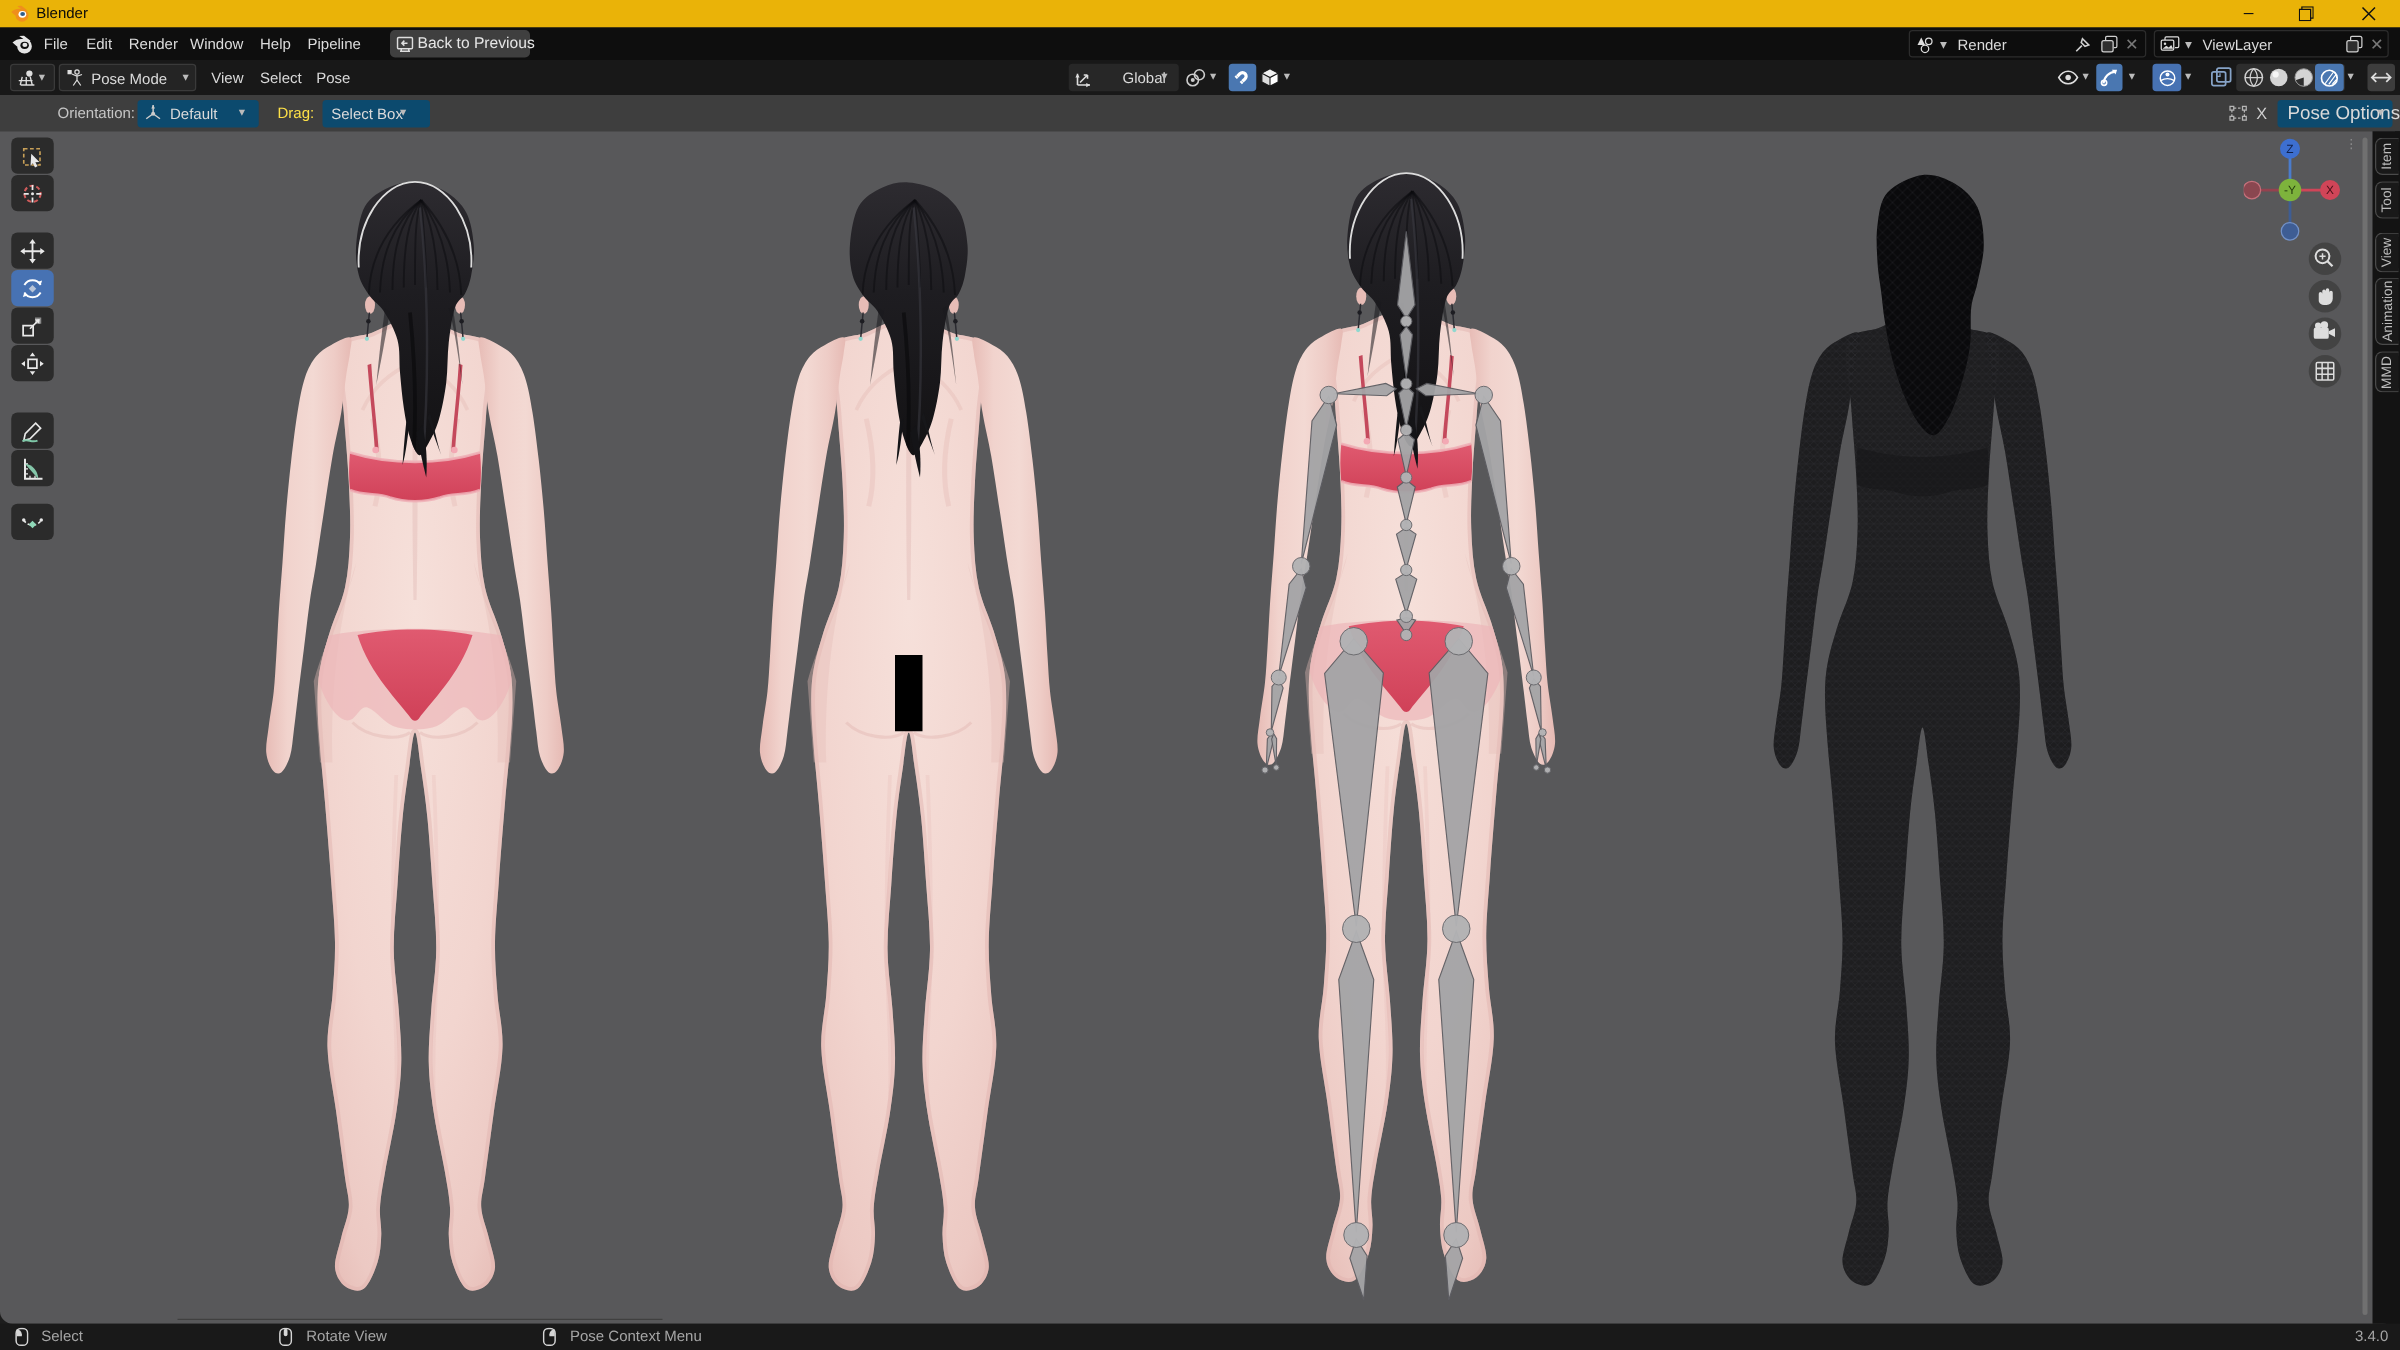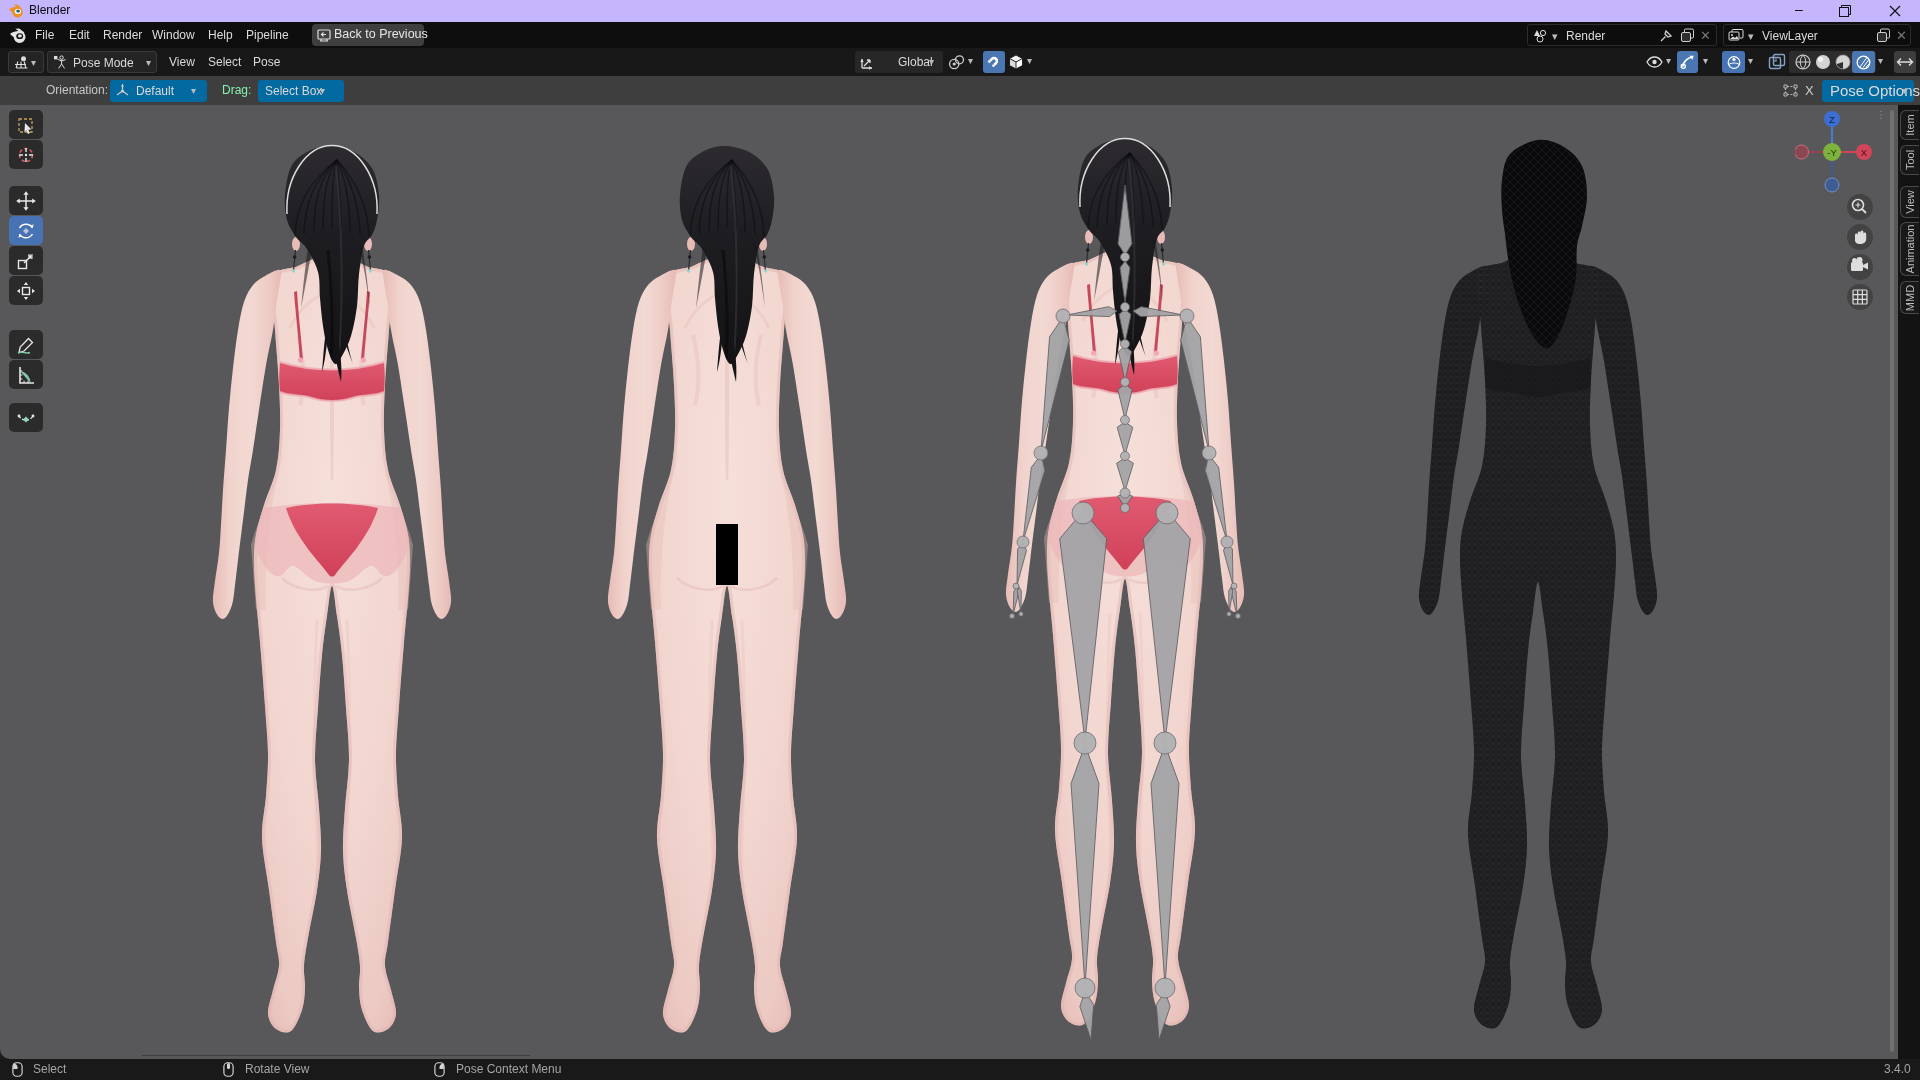--- a/index.html
+++ b/index.html
@@ -1,26 +1,26 @@
 <!DOCTYPE html>
 <html><head><meta charset="utf-8"><style>
 *{margin:0;padding:0;box-sizing:border-box}
 body{width:1920px;height:1080px;overflow:hidden;background:#1d1d1d;
  font-family:"Liberation Sans",sans-serif;position:relative}
 span,div{white-space:nowrap}
-.tb{position:absolute;left:0;top:0;width:1920px;height:22px;background:#c4b5fd;color:#000}
+.tb{position:absolute;left:0;top:0;width:1920px;height:22px;background:#eab308;color:#000}
 .menubar{position:absolute;left:0;top:22px;width:1920px;height:26px;background:#0e0e0e;color:#dcdcdc}
 .toolrow{position:absolute;left:0;top:48px;width:1920px;height:28px;background:#181818;color:#d9d9d9}
 .optrow{position:absolute;left:0;top:76px;width:1920px;height:29px;background:#3e3e3e;color:#cfcfcf}
 .vp{position:absolute;left:0;top:105px;width:1916px;height:954px;background:#58585a;border-radius:0 0 10px 10px;overflow:hidden}
 .statusbar{position:absolute;left:0;top:1059px;width:1920px;height:21px;background:#191919;color:#a5a5a5;font-size:12px}
 .mi{position:absolute;top:0;height:26px;line-height:26px;font-size:12px}
 .ti{position:absolute;top:0;height:28px;line-height:28px;font-size:12px}
 .oi{position:absolute;top:0;height:29px;line-height:29px;font-size:12px}
-.w{position:absolute;background:#0369a1;border-radius:3px;height:22px;line-height:22px;font-size:12px;color:#dadada}
+.w{position:absolute;background:#0c4a6e;border-radius:3px;height:22px;line-height:22px;font-size:12px;color:#dadada}
 .tabs{position:absolute;right:0;top:105px;width:22px;height:954px;background:#131313}
 .tab{position:absolute;left:2px;width:19px;background:#191919;border:1px solid #4a4a4a;border-right:none;
  border-radius:6px 0 0 6px;color:#bdbdbd;font-size:11px;display:flex;align-items:center;justify-content:center}
 .tab span{transform:rotate(-90deg);white-space:nowrap;display:block}
 .btn{position:absolute;width:34px;height:29px;background:#2b2b2b;display:flex;align-items:center;justify-content:center;border-radius:5px}
 </style></head><body>
 
 <div class="tb">
  <svg style="position:absolute;left:8px;top:4px" width="16" height="14" viewBox="0 0 16 14">
   <path d="M1,5.5 C3.5,3.2 6.5,2.6 9,3.2 L5.8,0.8 L9.2,0.6 L13.8,4.2 L8.5,7.8 L4,8.2 Z" fill="#ef8f1c"></path>
@@ -201,21 +201,21 @@
  <span class="oi" style="left:46px;color:#c6c6c6">Orientation:</span>
  <div class="w" style="left:110px;top:4px;width:97px">
   <svg style="position:absolute;left:5px;top:3px" width="15" height="15" viewBox="0 0 15 15">
    <path d="M7.5,1 V8 M7.5,8 L2,12 M7.5,8 L13,12" stroke="#ccc" stroke-width="1.2" fill="none"></path>
    <path d="M7.5,1 l-1.5,2.8 h3 Z" fill="#ccc"></path>
         <circle cx="7.5" cy="8" r="1.6" fill="#ccc"></circle>
   </svg>
   <span style="position:absolute;left:26px;top:0">Default</span>
   <span style="position:absolute;left:81px;top:0;font-size:10px;color:#bbb">▾</span>
  </div>
- <span class="oi" style="left:222px;color:#86efac">Drag:</span>
+ <span class="oi" style="left:222px;color:#fde047">Drag:</span>
  <div class="w" style="left:258px;top:4px;width:86px">
   <span style="position:absolute;left:7px;top:0">Select Box</span>
   <span style="position:absolute;left:62px;top:0;font-size:10px;color:#bbb">▾</span>
  </div>
  <svg style="position:absolute;left:1782px;top:7px" width="17" height="15" viewBox="0 0 17 15">
   <path d="M2,2 h3 v3 h-3 Z M12,2 h3 v3 h-3 Z M2,10 h3 v3 h-3 Z M12,10 h3 v3 h-3 Z" fill="none" stroke="#b5b5b5"></path>
   <path d="M5,3.5 H12 M3.5,5 V10 M13.5,5 V10 M5,11.5 H12" stroke="#b5b5b5" stroke-dasharray="2,1.4"></path>
  </svg>
  <span class="oi" style="left:1805px;color:#d0d0d0;font-size:13px">X</span>
  <div class="w" style="left:1822px;top:4px;width:92px">

